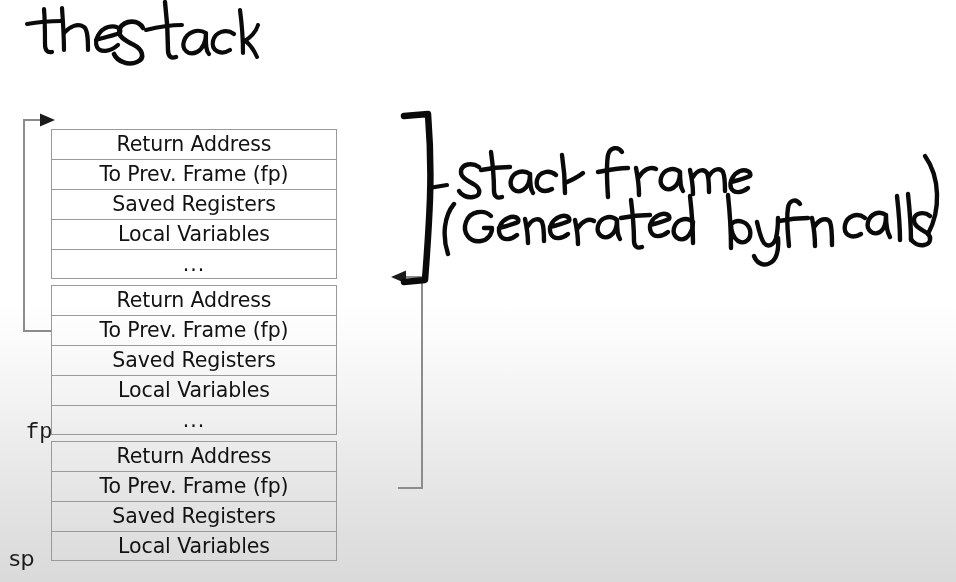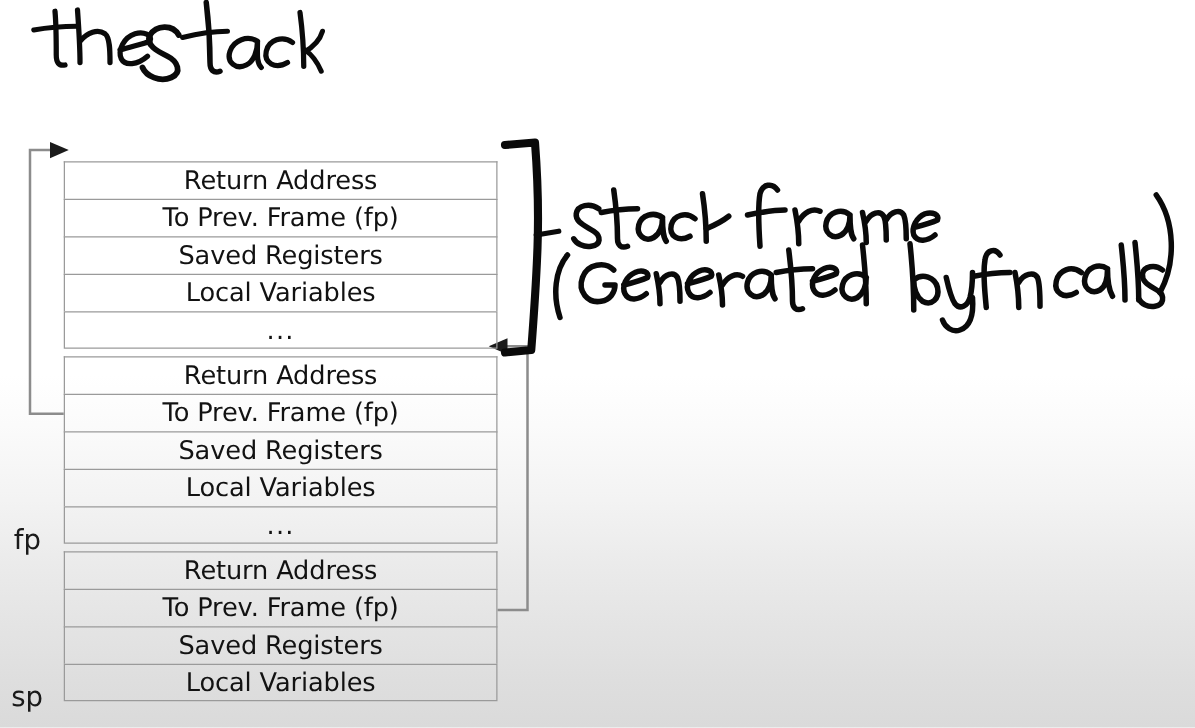--- a/index.html
+++ b/index.html
@@ -34,21 +34,21 @@
     position: absolute;
     left: 0; top: 0;
     width: 956px; height: 582px;
     pointer-events: none;
   }
 
   
   .frame {
     position: absolute;
     left: 51px;
-    width: 347px;
+    width: 286px;
     box-sizing: border-box;
   }
   .row {
     position: relative;
     height: 30px;
     line-height: 29px;
     box-sizing: border-box;
     border: 1px solid #9a9a9a;
     border-top-width: 1px;
     border-bottom-width: 0px;
@@ -116,21 +116,21 @@
     <div class="row ellipsis">...</div>
   </div>
 
   <div class="frame" style="top:441px;">
     <div class="row">Return Address</div>
     <div class="row">To Prev. Frame (fp)</div>
     <div class="row">Saved Registers</div>
     <div class="row">Local Variables</div>
   </div>
 
-  <div class="reglabel" style="left:11px; top:422px;">fp</div>
+  <div class="reglabel" style="left:26px; top:422px;font-family:Liberation Mono, monospace;">fp</div>
   <div class="reglabel" style="left:9px; top:548px;">sp</div>
 
   <svg class="hand-layer" viewBox="0 0 956 582" width="956" height="582">
 
     <g fill="none" stroke="#0a0a0a" stroke-linecap="round" stroke-linejoin="round">
 
       <path d="M 44 9 C 45 20 45 33 45 44 C 45 50 47 53 52 52" stroke-width="4.2"></path>
       <path d="M 27 24 C 38 22 52 21 62 21" stroke-width="4.0"></path>
 
       <path d="M 62 8 C 63 22 64 36 64 50" stroke-width="4.2"></path>

